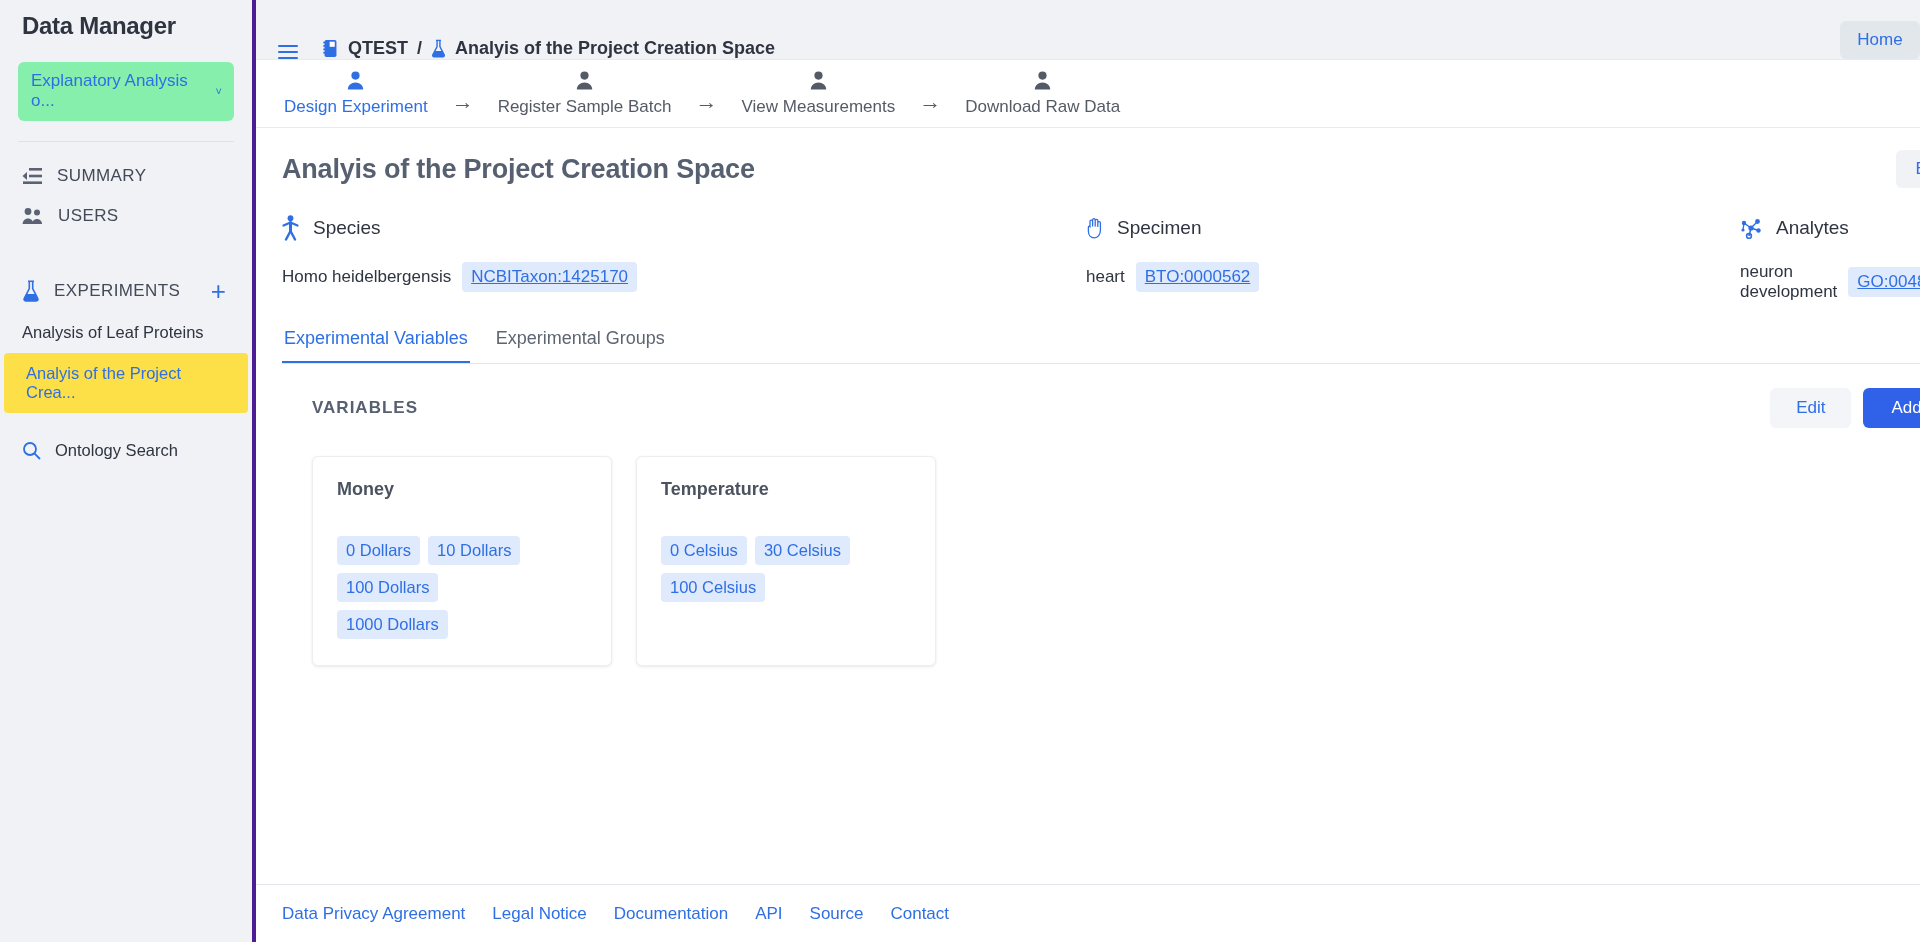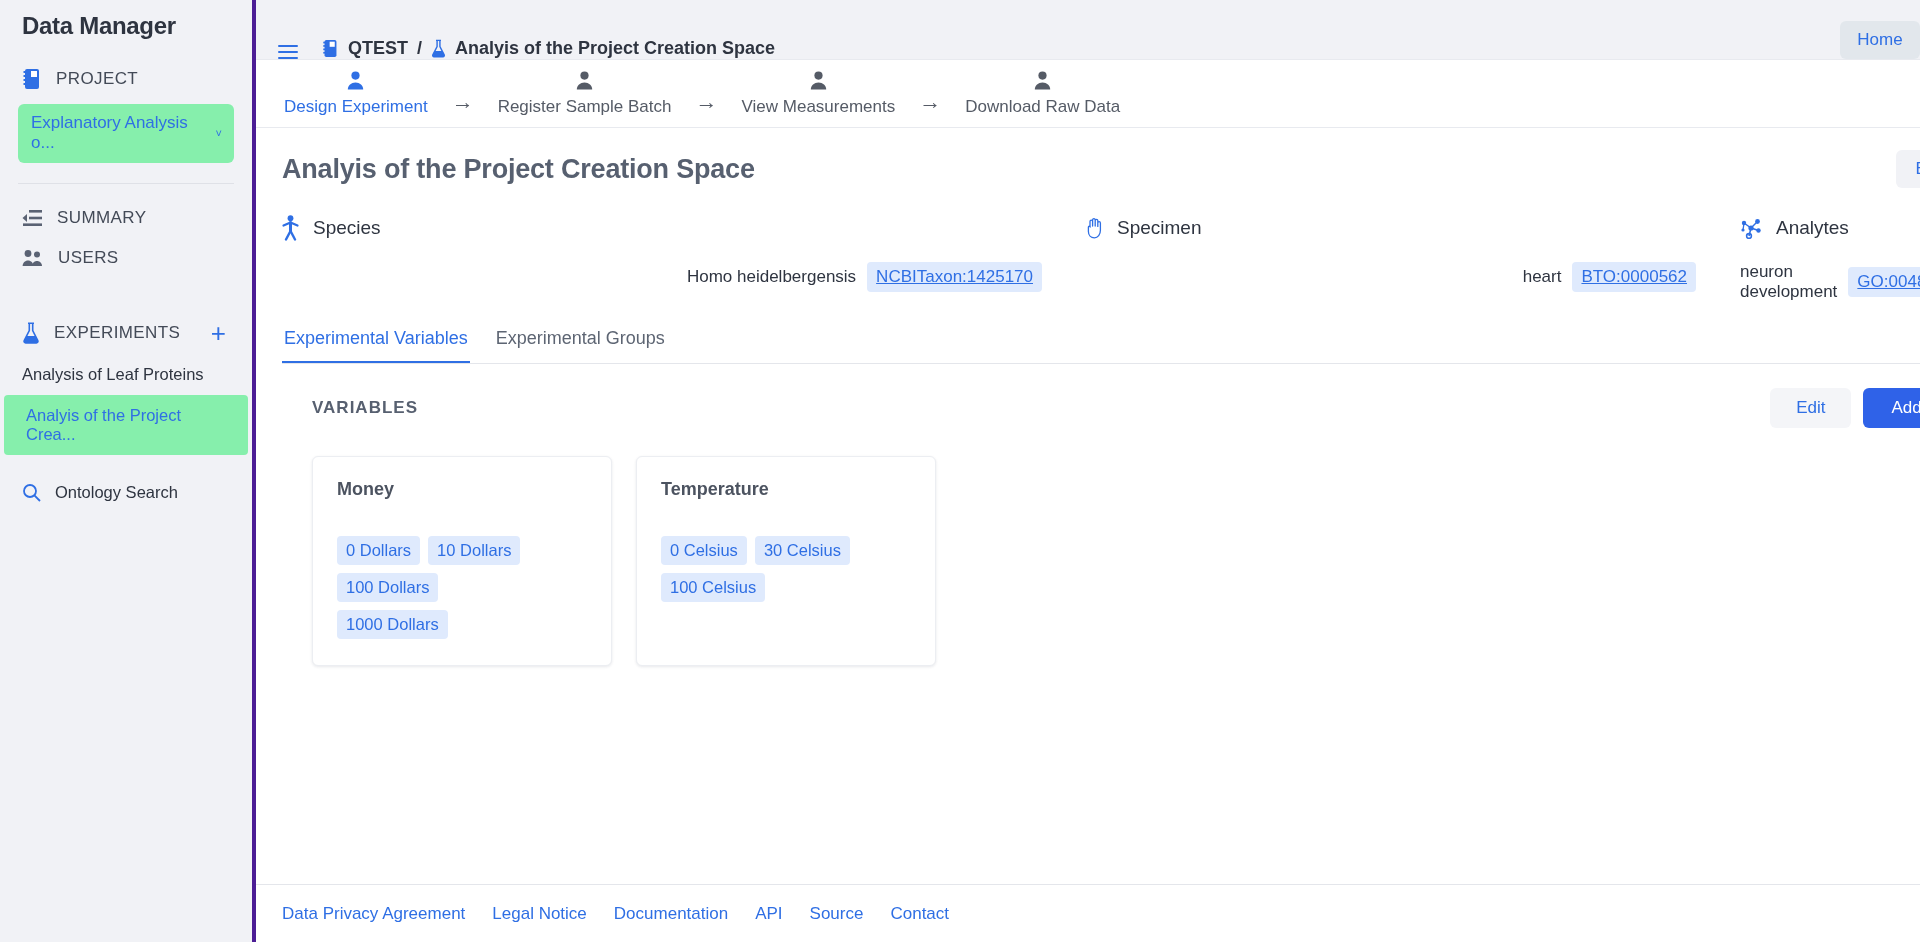--- a/index.html
+++ b/index.html
@@ -43,21 +43,21 @@
     display: flex; align-items: center;
     padding: 10px 20px 10px 22px; gap: 14px; margin-top: 34px;
   }
   .exp-head .lbl { flex: 1; font-size: 17px; color: #434a57; letter-spacing:.4px;}
   .plus { color: #2f6fe4; font-size: 26px; line-height: 18px; font-weight: 300; cursor: pointer; padding-right: 6px;}
   .exp-item {
     font-size: 16.5px; color: #2e3440;
     padding: 11px 20px 11px 22px; cursor: pointer;
   }
   .exp-item.active {
-    background: #86efac; color: #2f6fe4;
+    background: #fde047; color: #2f6fe4;
     margin: 0 4px; border-radius: 4px; 
   }
   .ont-row {
     display:flex; align-items:center; gap: 14px;
     padding: 14px 20px 10px 22px; margin-top: 14px;
     font-size: 16.5px; color: #2e3440; cursor: pointer;
   }
   .icon { display:inline-flex; align-items:center; justify-content:center; }
 
   
@@ -103,21 +103,21 @@
     border-radius:6px; font-size:17px; padding: 9px 19px; cursor:pointer;
     font-family: inherit;
   }
   .meta-row { display:flex; padding: 16px 26px 0 26px; gap: 44px; }
   .meta-col { display:flex; flex-direction:column; }
   .meta-col.species { width: 760px; }
   .meta-col.specimen { width: 610px; }
   .meta-col.analytes { flex:1; align-items: flex-end; }
   .meta-head { display:flex; align-items:center; gap: 14px; height: 28px;}
   .meta-head .mt { font-size: 19px; color:#2e3440; }
-  .meta-val { display:flex; align-items:center; gap: 11px; margin-top: 20px; font-size: 17px; color:#2e3440;justify-content:flex-end;}
+  .meta-val { display:flex; align-items:center; gap: 11px; margin-top: 20px; font-size: 17px; color:#2e3440;}
   .ont-chip {
     background:#dfeafd; color:#2f6fe4; text-decoration: underline;
     border-radius:4px; padding: 5px 9px; font-size: 17px; cursor:pointer;
   }
 
   .tabs { display:flex; gap: 24px; padding: 22px 26px 0 26px; }
   .tab { font-size: 18px; color:#5d6573; padding: 4px 2px 12px 2px; cursor:pointer; border-bottom: 3px solid transparent;}
   .tab.active { color:#2f6fe4; border-bottom-color:#2f6fe4; }
   .tabs-rule { height:1px; background:#e4e6eb; margin: -1px 26px 0 26px;}
 
@@ -161,33 +161,20 @@
   .footer a { color:#2f6fe4; font-size: 17px; text-decoration:none; cursor:pointer;}
 </style>
 </head>
 <body>
 
 <div class="app">
 
   <aside class="sidebar">
     <div class="brand">Data Manager</div>
 
-    <div class="side-section">
-      <span class="icon">
-        <svg width="20" height="22" viewBox="0 0 20 22">
-            <rect x="3" y="1" width="14" height="20" rx="2" fill="#2f6fe4"></rect>
-            <rect x="1.5" y="3" width="2.5" height="2" fill="#2f6fe4"></rect>
-            <rect x="1.5" y="7" width="2.5" height="2" fill="#2f6fe4"></rect>
-            <rect x="1.5" y="11" width="2.5" height="2" fill="#2f6fe4"></rect>
-            <rect x="1.5" y="15" width="2.5" height="2" fill="#2f6fe4"></rect>
-            <rect x="9" y="3" width="6" height="6" fill="#fff"></rect>
-          </svg>
-      </span>
-      <span class="lbl">PROJECT</span>
-    </div>
 
     <div class="proj-chip">
       <span>Explanatory Analysis o...</span>
       <span class="caret">˅</span>
     </div>
 
     <div class="divider"></div>
 
     <div class="side-section">
       <span class="icon">

